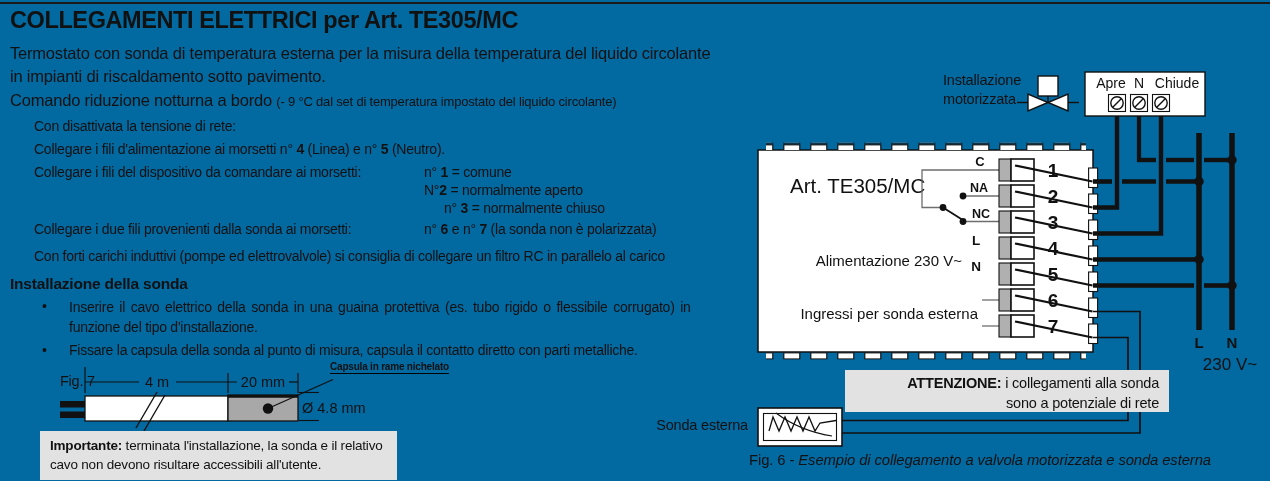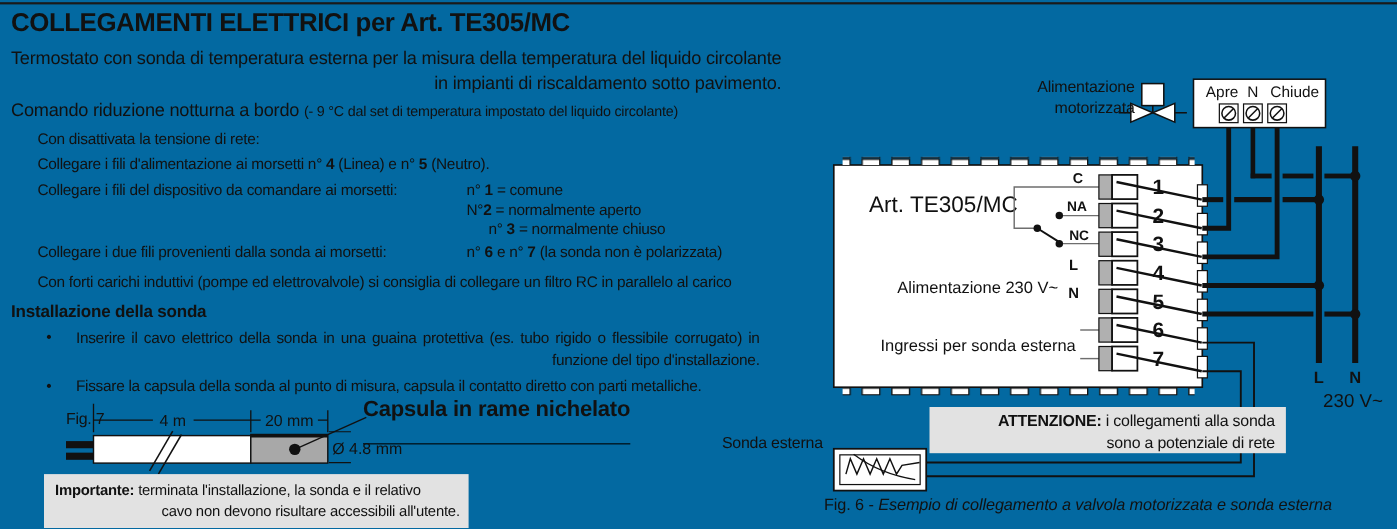--- a/index.html
+++ b/index.html
@@ -11,33 +11,33 @@
   html,body{margin:0;padding:0;}
   body{background:#ffffff;font-family:"Liberation Sans",sans-serif;color:var(--ink);}
   #page{position:relative;width:1270px;height:481px;background:#0369a1;overflow:hidden;}
   .abs{position:absolute;white-space:nowrap;}
   .t-title{font-size:23.5px;font-weight:bold;letter-spacing:-0.4px;}
   .t-intro{font-size:16.5px;line-height:22.5px;letter-spacing:-0.2px;}
   .t-body{font-size:14px;letter-spacing:-0.25px;margin-left:24px;}
   .t-note{font-size:13px;letter-spacing:-0.2px;}
   .t-h2{font-size:15.5px;font-weight:bold;letter-spacing:-0.2px;}
   .b{font-weight:bold;}
-  .blk{display:block;text-align:right;}
+  .blk{display:block;}
   .toprule{position:absolute;left:0;top:2px;width:1270px;height:2px;background:#1a1a1a;}
   .graybox{background:var(--gray_light,#e2e2e2);}
-  #importante{left:40px;top:431px;width:386px;box-sizing:border-box;padding:5px 8px 6px 10px;
+  #importante{left:40px;top:431px;width:357px;box-sizing:border-box;padding:5px 8px 6px 10px;
               font-size:13.5px;line-height:19px;letter-spacing:-0.2px;}
   #attenzione{left:845px;top:370px;width:324px;height:42px;box-sizing:border-box;
               padding:4px 10px 0 0;text-align:right;font-size:14.5px;line-height:19.5px;letter-spacing:-0.2px;}
   #valve-label{left:943px;top:71px;font-size:14.5px;line-height:18.5px;letter-spacing:-0.2px;}
-  #sonda-esterna-label{left:640px;top:395px;width:108px;text-align:right;font-size:14.5px;letter-spacing:-0.2px;}
+  #sonda-esterna-label{left:640px;top:417px;width:108px;text-align:right;font-size:14.5px;letter-spacing:-0.2px;}
   #fig6-caption{left:730px;top:452px;width:500px;text-align:center;font-size:14.8px;letter-spacing:-0.1px;}
   #fig6-caption .it{font-style:italic;}
-  #capsula-label{left:330px;top:361px;font-size:20px;font-weight:bold;letter-spacing:-0.2px;
-                 border-bottom:1.6px solid #000;padding-bottom:19px;}
+  #capsula-label{left:330px;top:361px;font-size:10px;font-weight:bold;letter-spacing:-0.2px;
+                 border-bottom:1.6px solid #000;padding-bottom:1px;}
   .ws1{word-spacing:2px;}
   svg{position:absolute;}
   svg text{font-family:"Liberation Sans",sans-serif;fill:#111;}
 </style>
 </head>
 <body>
 
 <div id="page">
   <div class="toprule"></div>
 
@@ -278,21 +278,21 @@
 
     <g>
       <rect x="758" y="408" width="84" height="38" fill="#fff" stroke="#111" stroke-width="1.6"></rect>
       <rect x="763.5" y="413.5" width="73" height="27" fill="none" stroke="#111" stroke-width="1.1"></rect>
       <polyline points="769,431 773,417 779,431 785,417 791,431 797,417 803,431 809,417 815,431 820,423 836,420.5" fill="none" stroke="#111" stroke-width="1.3"></polyline>
       <path d="M776,413 Q800,431 832,436" fill="none" stroke="#111" stroke-width="1.2"></path>
     </g>
   </svg>
 
   <div class="abs" id="valve-label">
-    <span class="blk">Alimentazione</span>
+    <span class="blk">Installazione</span>
     <span class="blk">motorizzata</span>
   </div>
 
   <div class="abs graybox" id="attenzione">
     <span><span class="b">ATTENZIONE:</span><span> i collegamenti alla sonda</span></span>
     <span class="blk">sono a potenziale di rete</span>
   </div>
 
   <div class="abs" id="sonda-esterna-label">Sonda esterna</div>
 

